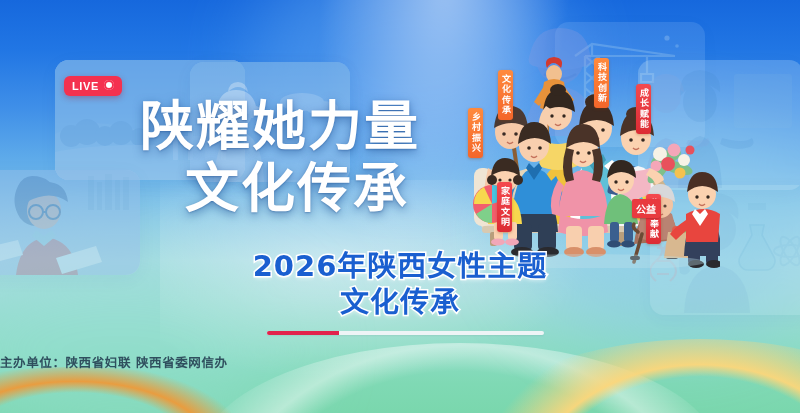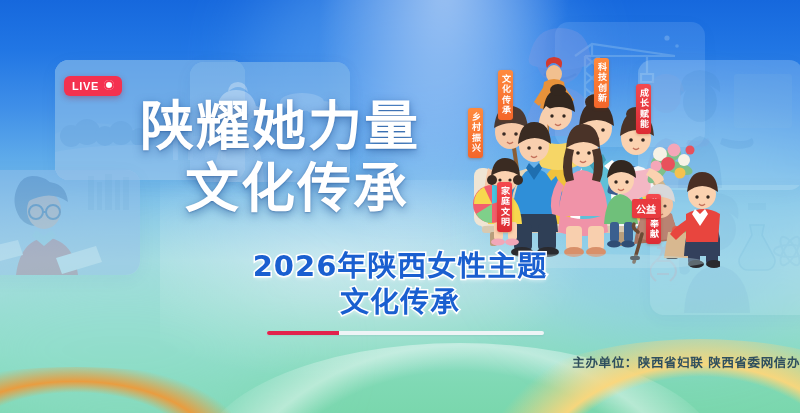--- a/index.html
+++ b/index.html
@@ -138,21 +138,21 @@
   .divider{
     position:absolute;left:267px;top:331px;width:277px;height:4px;
     border-radius:2px;background:#eef4f6;
     box-shadow:0 1px 2px rgba(0,0,0,.06);
     overflow:hidden;
   }
   .divider i{display:block;width:26%;height:100%;background:#e2234c;}
 
   .organizer{
     position:absolute;left:0;right:0;top:352px;
-    text-align:right;
+    text-align:left;
     font-family:"DejaVu Sans","Liberation Sans",sans-serif;
     font-size:12.5px;font-weight:bold;color:#2f4f5e;
     letter-spacing:.6px;
   }
 
   
   .scene{position:absolute;left:452px;top:18px;width:268px;height:250px;}
   .scene svg{width:100%;height:100%;display:block;}
 
   

